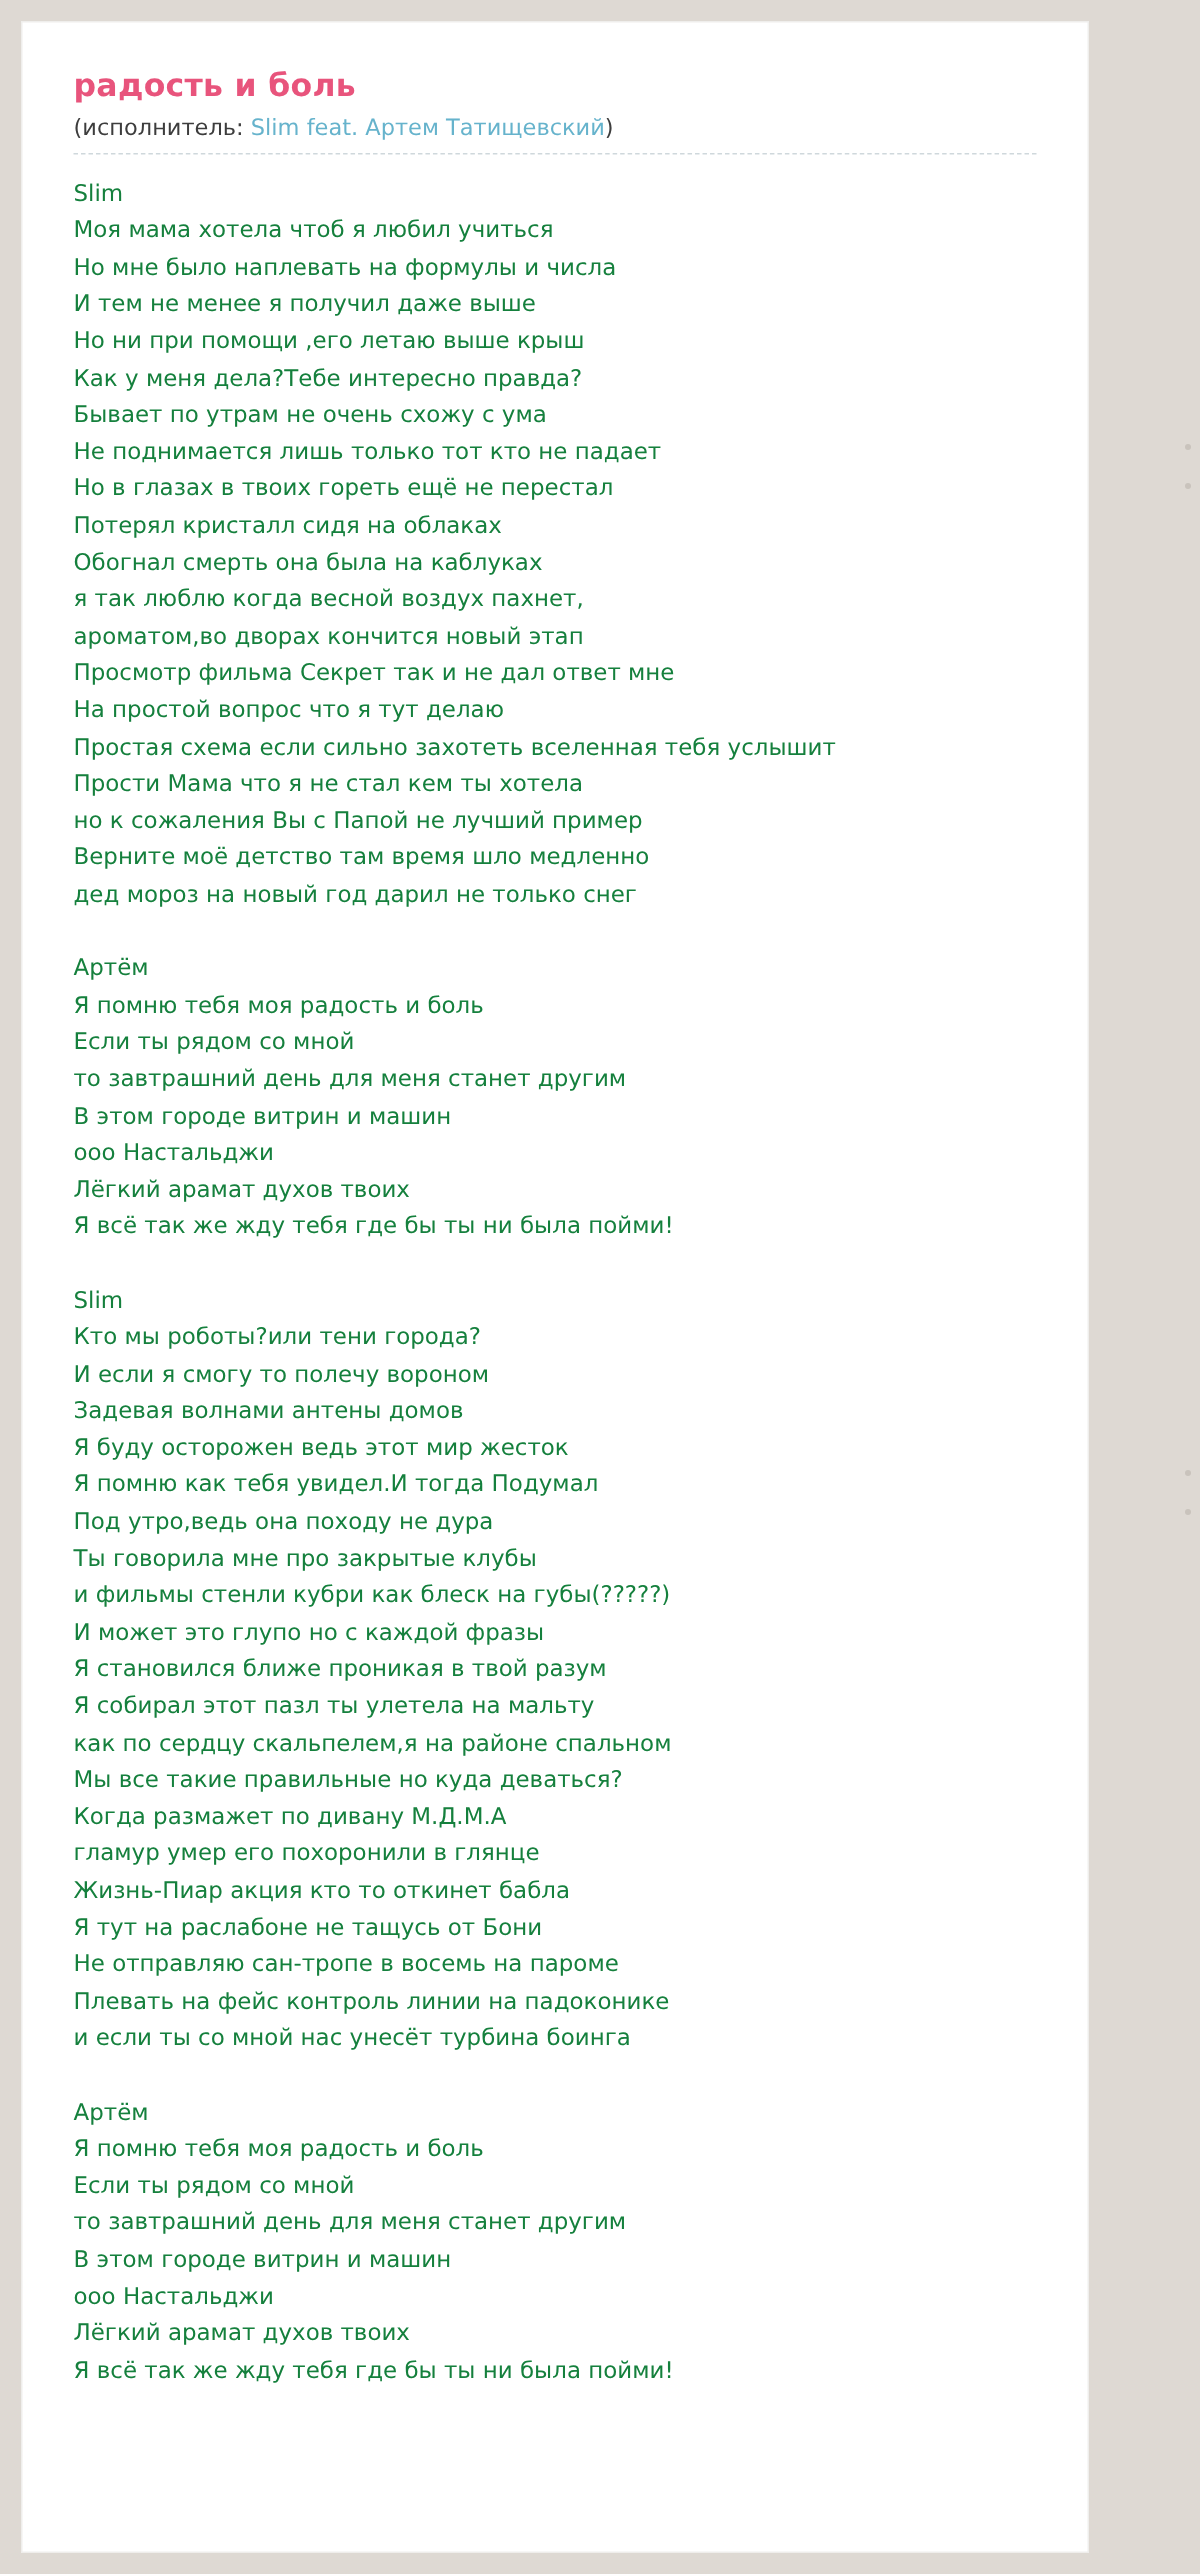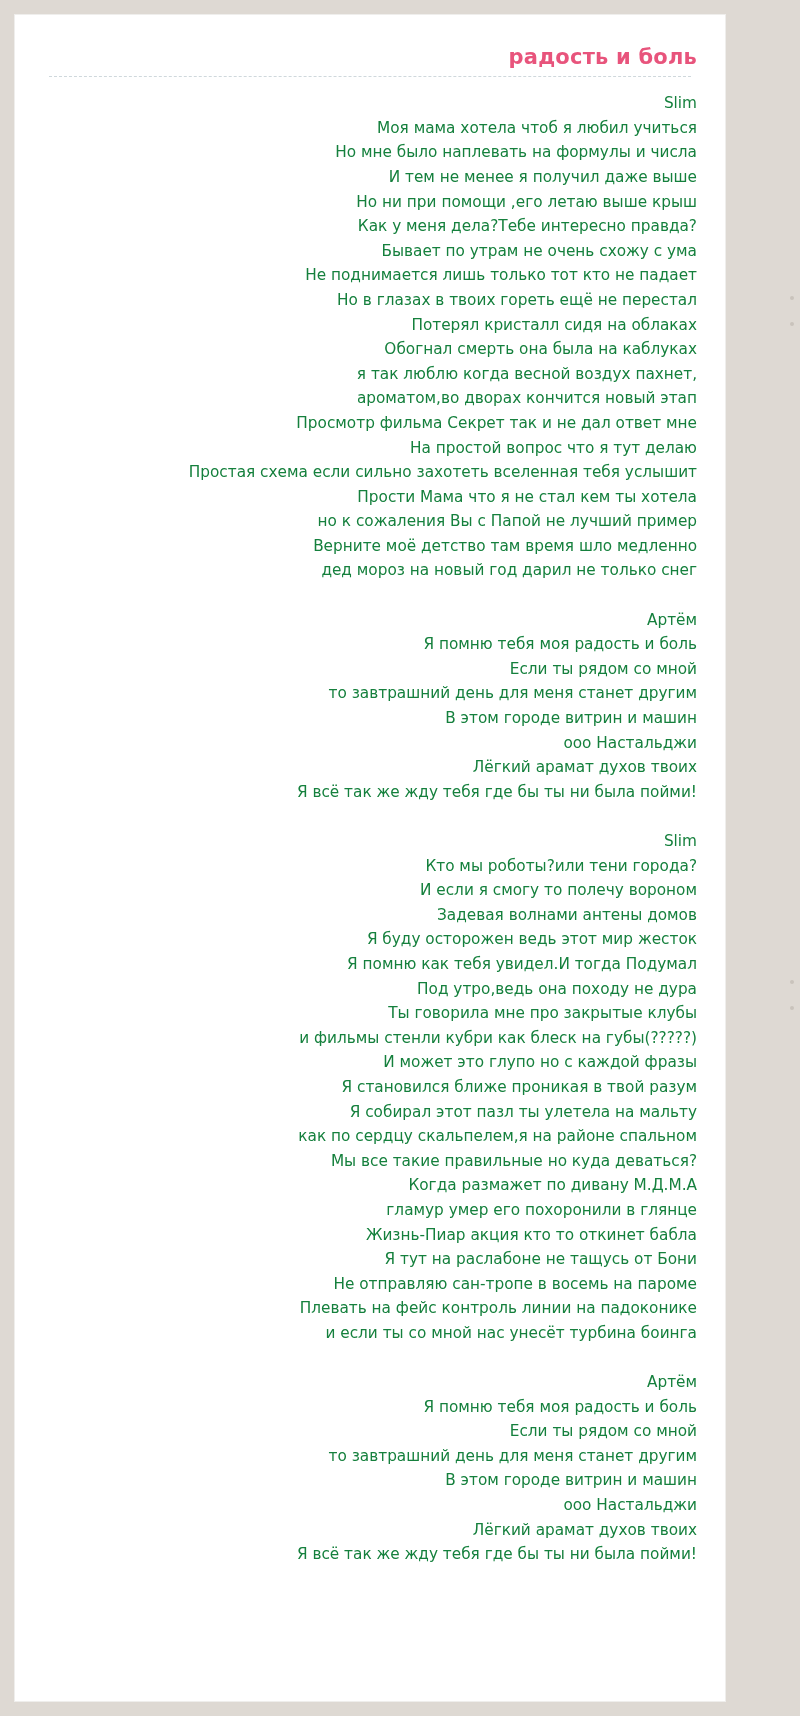--- a/index.html
+++ b/index.html
@@ -11,21 +11,20 @@
     min-height: 1716px;
     background: #ded9d3;
     font-family: "DejaVu Sans", "Liberation Sans", sans-serif;
   }
   .page {
     position: relative;
     width: 800px;
     min-height: 1716px;
     box-sizing: border-box;
     background: #ded9d3;
-    text-align: right;
   }
   .paper {
     position: absolute;
     left: 14px;
     top: 14px;
     width: 712px;
     min-height: 1688px;
     background: #ffffff;
     box-sizing: border-box;
     padding: 22px 28px 24px 28px;
@@ -81,20 +80,23 @@
 </style>
 </head>
 <body>
 
 <div class="page">
 
   <div class="paper">
 
     <h1 class="song-title">радость и боль</h1>
 
+    <div class="artist-line">
+      <span>(исполнитель: </span><a class="artist-link" href="#">Slim feat. Артем Татищевский</a><span>)</span>
+    </div>
 
     <hr class="divider">
 
     <div class="lyrics">Slim
 Моя мама хотела чтоб я любил учиться
 Но мне было наплевать на формулы и числа
 И тем не менее я получил даже выше
 Но ни при помощи ,его летаю выше крыш
 Как у меня дела?Тебе интересно правда?
 Бывает по утрам не очень схожу с ума

